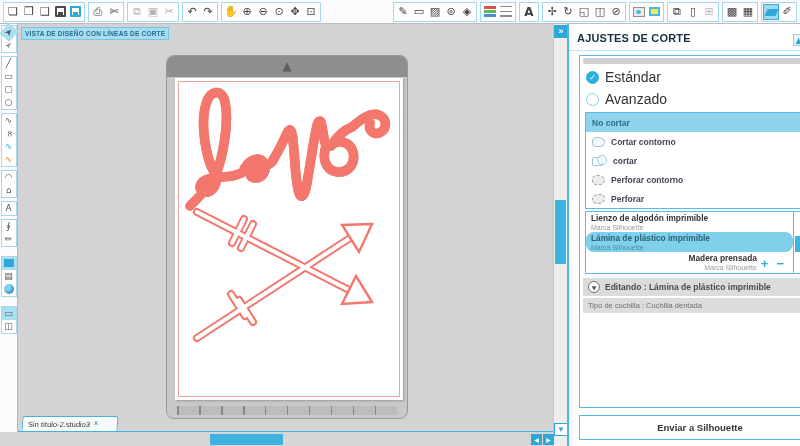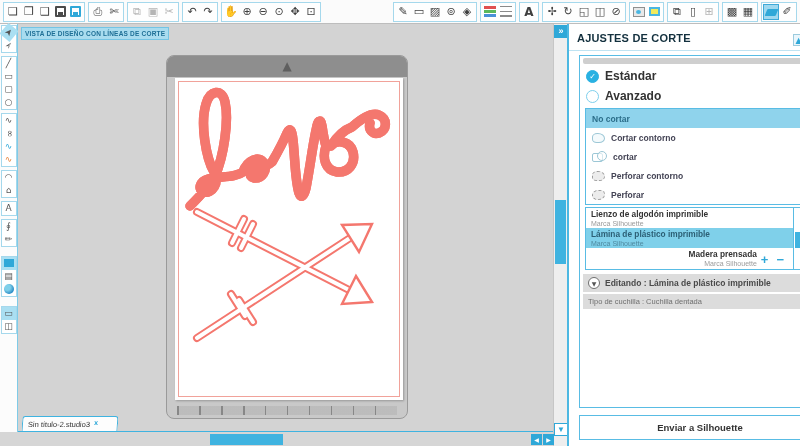--- a/index.html
+++ b/index.html
@@ -114,21 +114,21 @@
     font-family:"DejaVu Sans", sans-serif; }
   #panel-inner { position:absolute; left:0; right:12px; top:0; bottom:0; overflow:hidden;
     padding:1px 2px; }
   .sliver { height:6px; background:#cfcfcf; margin:1px 1px 2px 1px; border-radius:2px; }
   .sec-header { background:#dcdcdc; color:#6f6f6f; font-size:7.5px; padding:3px 5px;
     margin:2px 1px; }
   .radio-row { display:flex; align-items:center; gap:6px; padding:3px 4px; }
   .radio { width:13px; height:13px; border-radius:50%; border:1.5px solid #7ecfec;
     background:#fff; text-align:center; line-height:11px; font-size:8px; color:#fff; }
   .radio.checked { background:#29b1e2; border-color:#29b1e2; }
-  .radio-label { font-size:12px; font-weight:bold; color:#333; }
+  .radio-label { font-size:14px; font-weight:normal; color:#333; }
 
   #styles-box { border:1.5px solid #59bce4; margin:2px 3px; }
   .style-row { display:flex; align-items:center; gap:6px; padding:3px 6px; height:19px;
     background:#fff; font-size:8.5px; font-weight:bold; color:#445; }
   .style-row.selected { background:#8fd3ec; color:#2c6e8a; }
   .ic-blob { width:13px; height:10px; border:1.4px solid #9cc7d6; background:#f4fafc;
     border-radius:45% 60% 50% 40%; flex:0 0 auto; }
   .ic-blob.dashed { border:1.4px dashed #9a9a9a; background:#ececec; }
   .ic-overlap { width:15px; height:11px; position:relative; flex:0 0 auto; }
   .ic-overlap::before { content:""; position:absolute; left:0; top:2px; width:9px; height:7px;
@@ -137,21 +137,21 @@
     border:1.3px solid #9cc7d6; border-radius:50%; background:rgba(255,255,255,.6); }
   .ic-dots { width:13px; height:10px; border:1.4px dashed #9a9a9a; background:#ececec;
     border-radius:50% 40% 55% 45%; flex:0 0 auto; }
 
   #materials-box { border:1.5px solid #59bce4; margin:2px 3px 0 3px; position:relative;
     background:#fff; }
   .mat-rows { margin-right:9px; }
   .mat-row { padding:2px 5px 1px 5px; }
   .mat-row .m-name { font-size:8.3px; font-weight:bold; color:#333; line-height:1.15; }
   .mat-row .m-sub { font-size:7px; color:#9a9a9a; line-height:1.1; }
-  .mat-row.selected { background:#7fd0ea; }
+  .mat-row.selected { background:#7fd0ea;border-radius:8px; }
   .mat-row.selected .m-name { color:#2c5f75; }
   .mat-row.selected .m-sub { color:#4f8aa0; }
   .mat-row.last { display:flex; align-items:center;text-align:right; }
   .mat-row .grow { flex:1; }
   .pm-btn { color:#2fa8d8; font-size:13px; font-weight:bold; padding:0 4px; line-height:13px; }
   #mat-scroll { position:absolute; right:0; top:0; bottom:0; width:9px;
     border-left:1px solid #59bce4; background:#fff; }
   #mat-scroll-thumb { position:absolute; left:1px; top:24px; width:6px; height:16px; background:#3fb3e0; }
 
   #editing-bar { display:flex; align-items:center; gap:5px; background:#dcdcdc;

